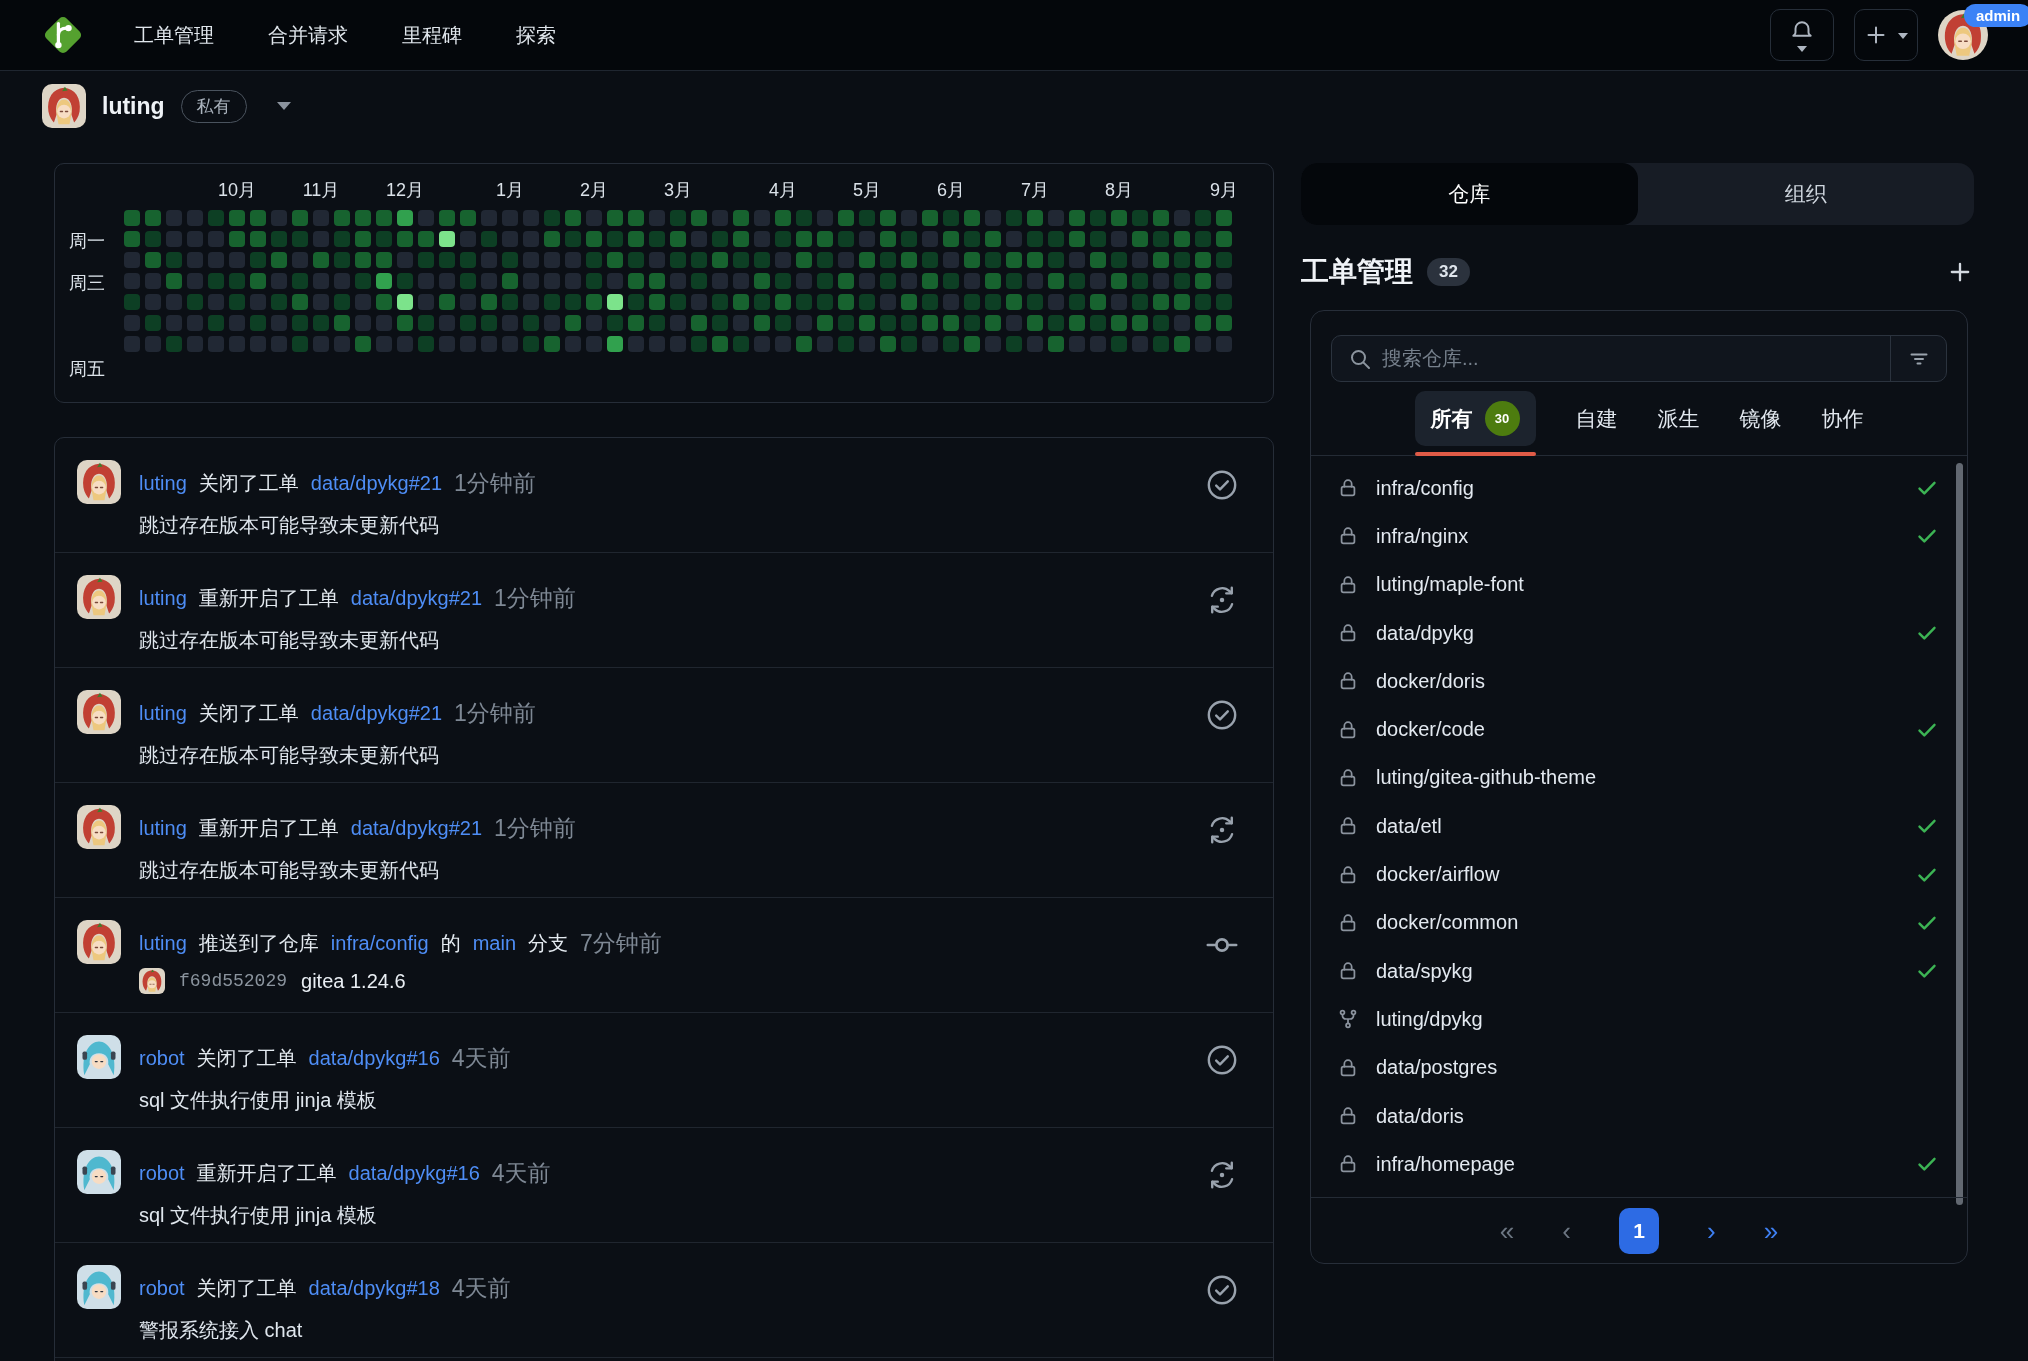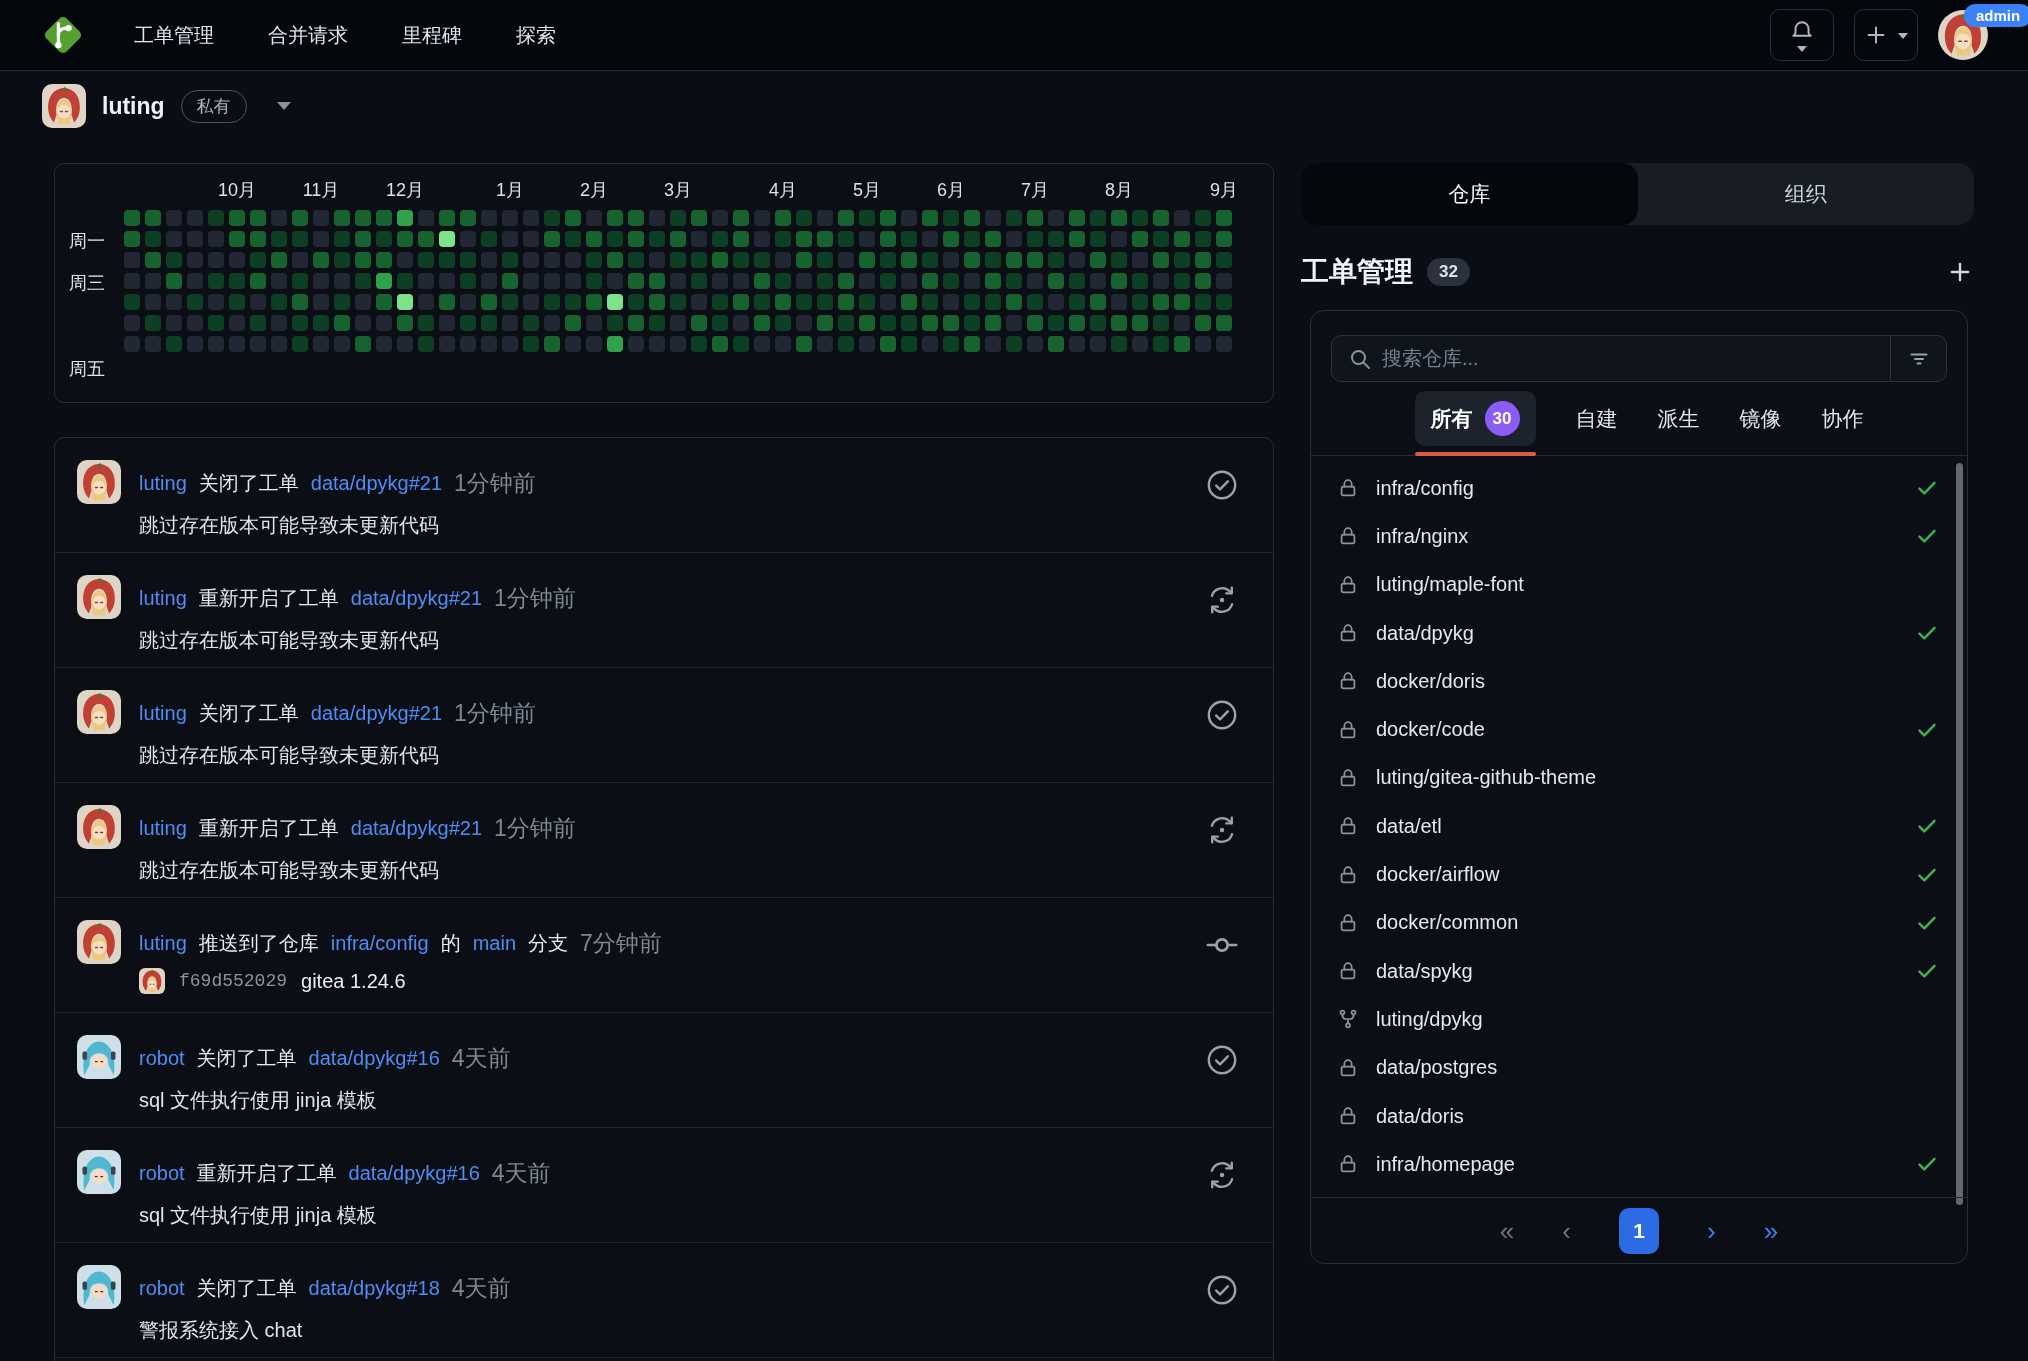--- a/index.html
+++ b/index.html
@@ -68,21 +68,21 @@
   .repo-card{position:absolute;left:1310px;top:310px;width:658px;height:954px;border:1px solid #272e39;border-radius:14px;background:#0b0f15}
   .search-row{margin:24px 20px 0 20px;height:47px;border:1px solid #2b333e;background:#10151d;border-radius:10px;display:flex;align-items:stretch;overflow:hidden}
   .search-icon-wrap{display:flex;align-items:center;padding:0 10px 0 16px;color:#8b949e}
   .search-input{flex:1;background:transparent;border:none;outline:none;color:#dfe6ed;font-size:20px;font-family:inherit}
   .search-input::placeholder{color:#76808c}
   .filter-btn{width:56px;border-left:1px solid #2b333e;display:flex;align-items:center;justify-content:center;color:#9aa3ad;cursor:pointer}
   .filter-tabs{height:74px;display:flex;align-items:center;justify-content:center;gap:40px;border-bottom:1px solid #242b35}
   .ftab{font-size:21px;color:#e2e8ef;cursor:pointer}
   .ftab-active{position:relative;height:100%;display:flex;align-items:center}
   .ftab-pill{background:#1c232d;border-radius:10px;padding:10px 16px;display:flex;align-items:center;gap:12px;font-weight:bold;font-size:21px;color:#fff}
-  .ftab-count{background:#8b5cf6;border-radius:999px;min-width:35px;height:35px;display:flex;align-items:center;justify-content:center;font-size:17px;font-weight:bold}
+  .ftab-count{background:#4d7c0f;border-radius:999px;min-width:35px;height:35px;display:flex;align-items:center;justify-content:center;font-size:13px;font-weight:bold}
   .ftab-underline{position:absolute;left:0;right:0;bottom:-1px;height:4px;background:#e05b47;border-radius:2px}
 
   .repo-list{position:relative;padding-top:8px}
   .repo-row{height:48.3px;display:flex;align-items:center;padding:0 28px 0 26px;gap:17px;cursor:pointer}
   .repo-lock{color:#8b939e;flex:0 0 auto}
   .repo-name{font-size:20px;color:#e3e9f0;white-space:nowrap}
   .repo-check{margin-left:auto;color:#3cb454}
   .scroll-thumb{position:absolute;right:4px;top:152px;width:7px;height:742px;border-radius:4px;background:rgba(171,179,189,.55)}
 
   .pagi{position:absolute;left:0;right:0;bottom:0;height:66px;border-top:1px solid #242b35;display:flex;align-items:center;justify-content:center;gap:48px}

